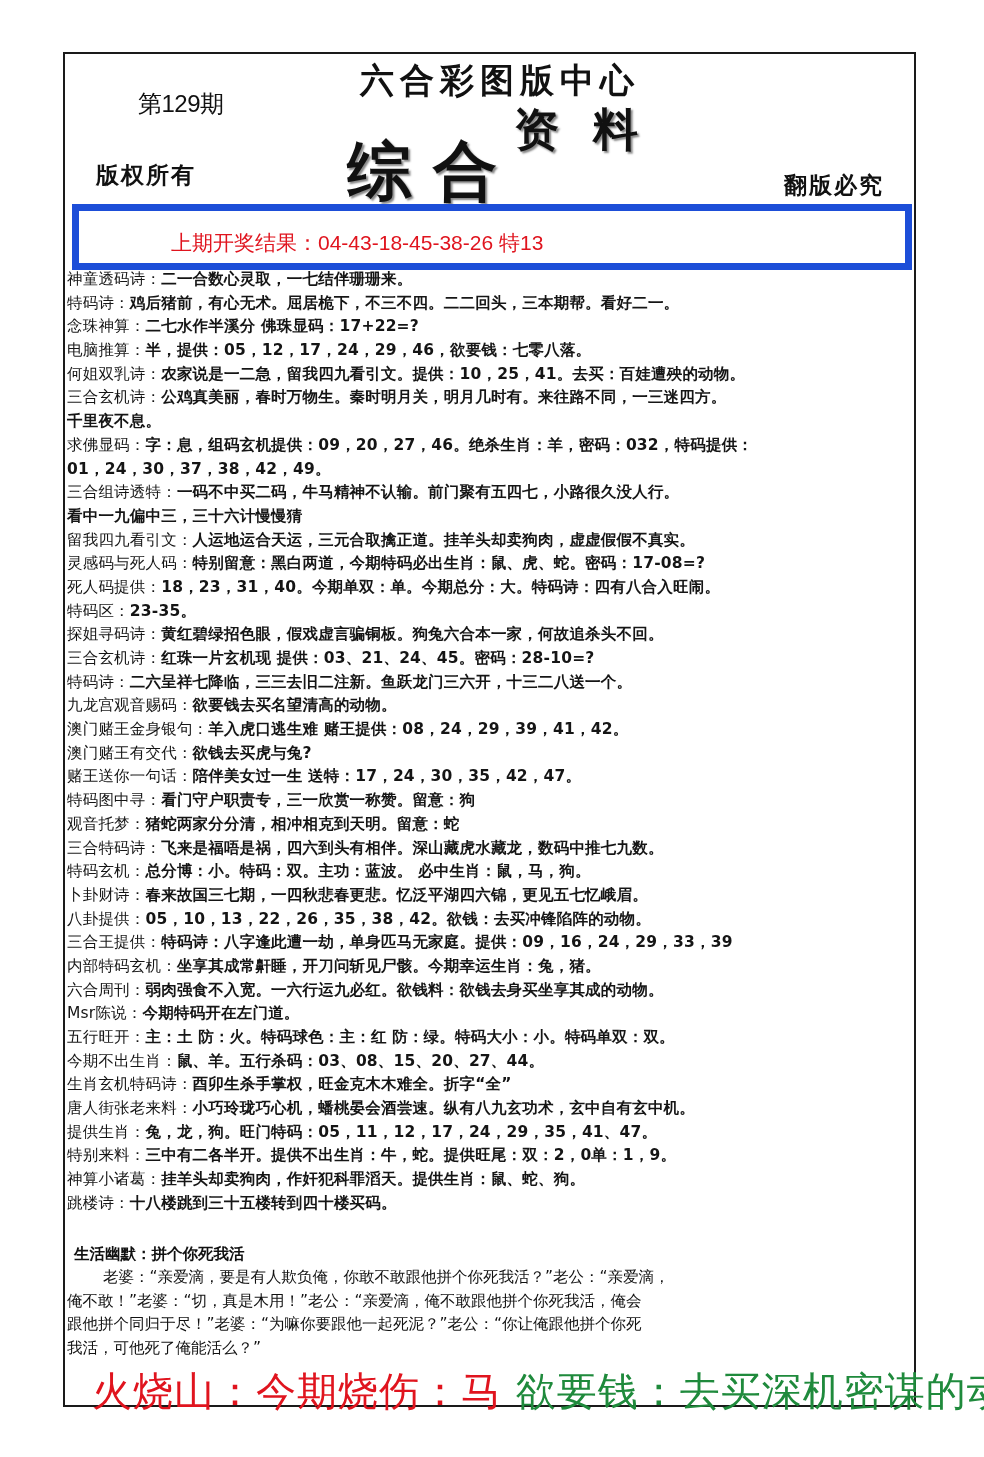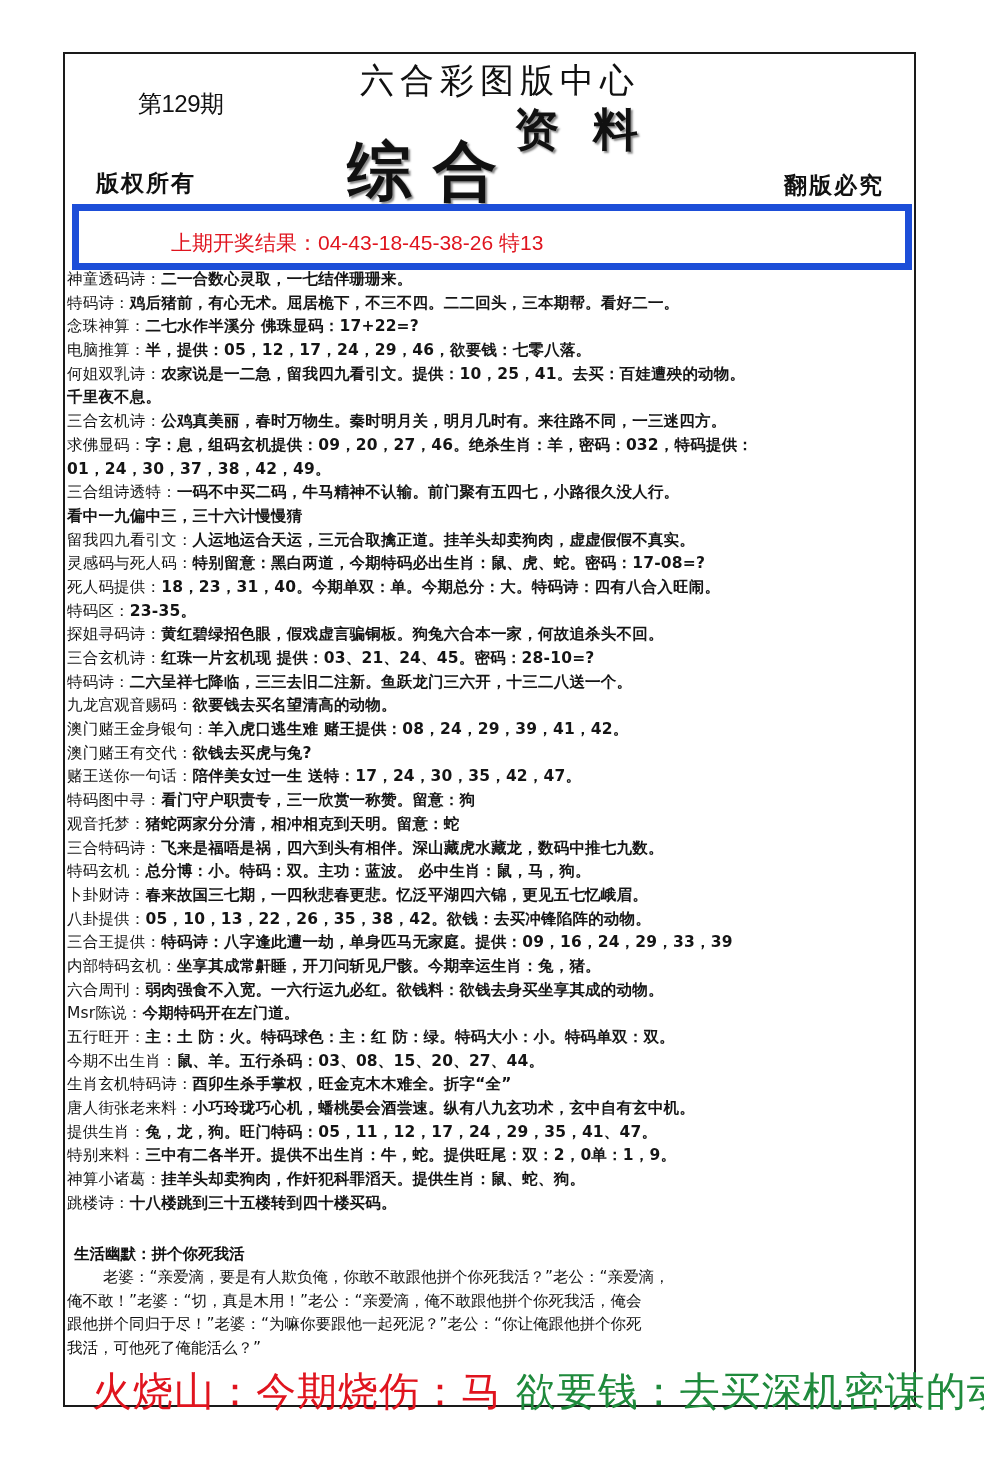--- a/index.html
+++ b/index.html
@@ -1,22 +1,22 @@
 <!DOCTYPE html>
 <html><head>
 <meta charset="utf-8">
 <style>
   html, body { margin:0; padding:0; background:#ffffff; }
   body { width:984px; height:1457px; position:relative; overflow:hidden; font-family:"DejaVu Sans", sans-serif; color:#111; }
   .frame { position:absolute; left:63px; top:52px; width:849px; height:1351px; border:2px solid #1a1a1a; box-sizing:content-box; }
   .issue { position:absolute; left:138px; top:88px; font-size:24px; font-family:"Liberation Sans", sans-serif; color:#111; letter-spacing:-0.5px; }
-  .center-title { position:absolute; left:360px; top:58px; font-size:34px; font-weight:normal; letter-spacing:6px; color:#111; font-family:"DejaVu Sans", sans-serif; }
+  .center-title { position:absolute; left:360px; top:58px; font-size:34px; font-weight:bold; letter-spacing:6px; color:#111; font-family:"DejaVu Sans", sans-serif; }
   .big1 { position:absolute; left:306px; top:128px; font-size:64px; font-weight:bold; letter-spacing:22px; color:#111; font-family:"DejaVu Serif", serif; text-shadow:2px 2px 2px #888;margin-left:41px; }
   .big2 { position:absolute; left:514px; top:100px; font-size:45px; font-weight:bold; letter-spacing:34px; color:#111; font-family:"DejaVu Serif", serif; text-shadow:2px 2px 2px #888; }
-  .copy-left { position:absolute; left:96px; top:168px; font-size:23px; font-weight:bold; letter-spacing:2px; color:#111; font-family:"DejaVu Serif", serif; }
+  .copy-left { position:absolute; left:96px; top:160px; font-size:23px; font-weight:bold; letter-spacing:2px; color:#111; font-family:"DejaVu Serif", serif; }
   .copy-right { position:absolute; left:784px; top:170px; font-size:23px; font-weight:bold; letter-spacing:2px; color:#111; font-family:"DejaVu Serif", serif;text-align:right; }
   .result-box { position:absolute; left:72px; top:204px; width:826px; height:52px; border:7px solid #1d4ed8; }
   .result-text { position:absolute; left:92px; top:18px; font-size:21px; color:#e0141e; font-family:"Liberation Sans", sans-serif; white-space:nowrap; }
   .lines { position:absolute; left:67px; top:268px; width:850px; }
   .line { height:23.7px; line-height:23.7px; font-size:15.5px; white-space:nowrap; color:#151515; font-family:"DejaVu Sans", sans-serif; letter-spacing:0.2px; }
   .line .k { font-weight:normal; }
   .line .v { font-weight:bold; }
   .humor-title { position:absolute; left:74px; top:1243px; font-size:15.5px; font-weight:bold; line-height:23.7px; white-space:nowrap; }
   .humor { position:absolute; left:67px; top:1266px; width:830px; font-size:15.5px; line-height:23.7px; }
   .humor div { white-space:nowrap; height:23.7px; }
@@ -40,22 +40,22 @@
 <div class="result-box">
   <div class="result-text">上期开奖结果：04-43-18-45-38-26 特13</div>
 </div>
 
 <div class="lines" id="lines">
     <div class="line"><span class="k">神童透码诗：</span><span class="v">二一合数心灵取，一七结伴珊珊来。</span></div>
     <div class="line"><span class="k">特码诗：</span><span class="v">鸡后猪前，有心无术。屈居桅下，不三不四。二二回头，三本期帮。看好二一。</span></div>
     <div class="line"><span class="k">念珠神算：</span><span class="v">二七水作半溪分 佛珠显码：17+22=?</span></div>
     <div class="line"><span class="k">电脑推算：</span><span class="v">半，提供：05，12，17，24，29，46，欲要钱：七零八落。</span></div>
     <div class="line"><span class="k">何姐双乳诗：</span><span class="v">农家说是一二急，留我四九看引文。提供：10，25，41。去买：百娃遭殃的动物。</span></div>
+    <div class="line"><span class="k">三合玄机诗：</span><span class="v">公鸡真美丽，春时万物生。秦时明月关，明月几时有。来往路不同，一三迷四方。</span></div>
     <div class="line"><span class="k"></span><span class="v">千里夜不息。</span></div>
-    <div class="line"><span class="k">三合玄机诗：</span><span class="v">公鸡真美丽，春时万物生。秦时明月关，明月几时有。来往路不同，一三迷四方。</span></div>
     <div class="line"><span class="k">求佛显码：</span><span class="v">字：息，组码玄机提供：09，20，27，46。绝杀生肖：羊，密码：032，特码提供：</span></div>
     <div class="line"><span class="k"></span><span class="v">01，24，30，37，38，42，49。</span></div>
     <div class="line"><span class="k">三合组诗透特：</span><span class="v">一码不中买二码，牛马精神不认输。前门聚有五四七，小路很久没人行。</span></div>
     <div class="line"><span class="k"></span><span class="v">看中一九偏中三，三十六计慢慢猜</span></div>
     <div class="line"><span class="k">留我四九看引文：</span><span class="v">人运地运合天运，三元合取擒正道。挂羊头却卖狗肉，虚虚假假不真实。</span></div>
     <div class="line"><span class="k">灵感码与死人码：</span><span class="v">特别留意：黑白两道，今期特码必出生肖：鼠、虎、蛇。密码：17-08=?</span></div>
     <div class="line"><span class="k">死人码提供：</span><span class="v">18，23，31，40。今期单双：单。今期总分：大。特码诗：四有八合入旺闹。</span></div>
     <div class="line"><span class="k">特码区：</span><span class="v">23-35。</span></div>
     <div class="line"><span class="k">探姐寻码诗：</span><span class="v">黄红碧绿招色眼，假戏虚言骗铜板。狗兔六合本一家，何故追杀头不回。</span></div>
     <div class="line"><span class="k">三合玄机诗：</span><span class="v">红珠一片玄机现 提供：03、21、24、45。密码：28-10=?</span></div>

